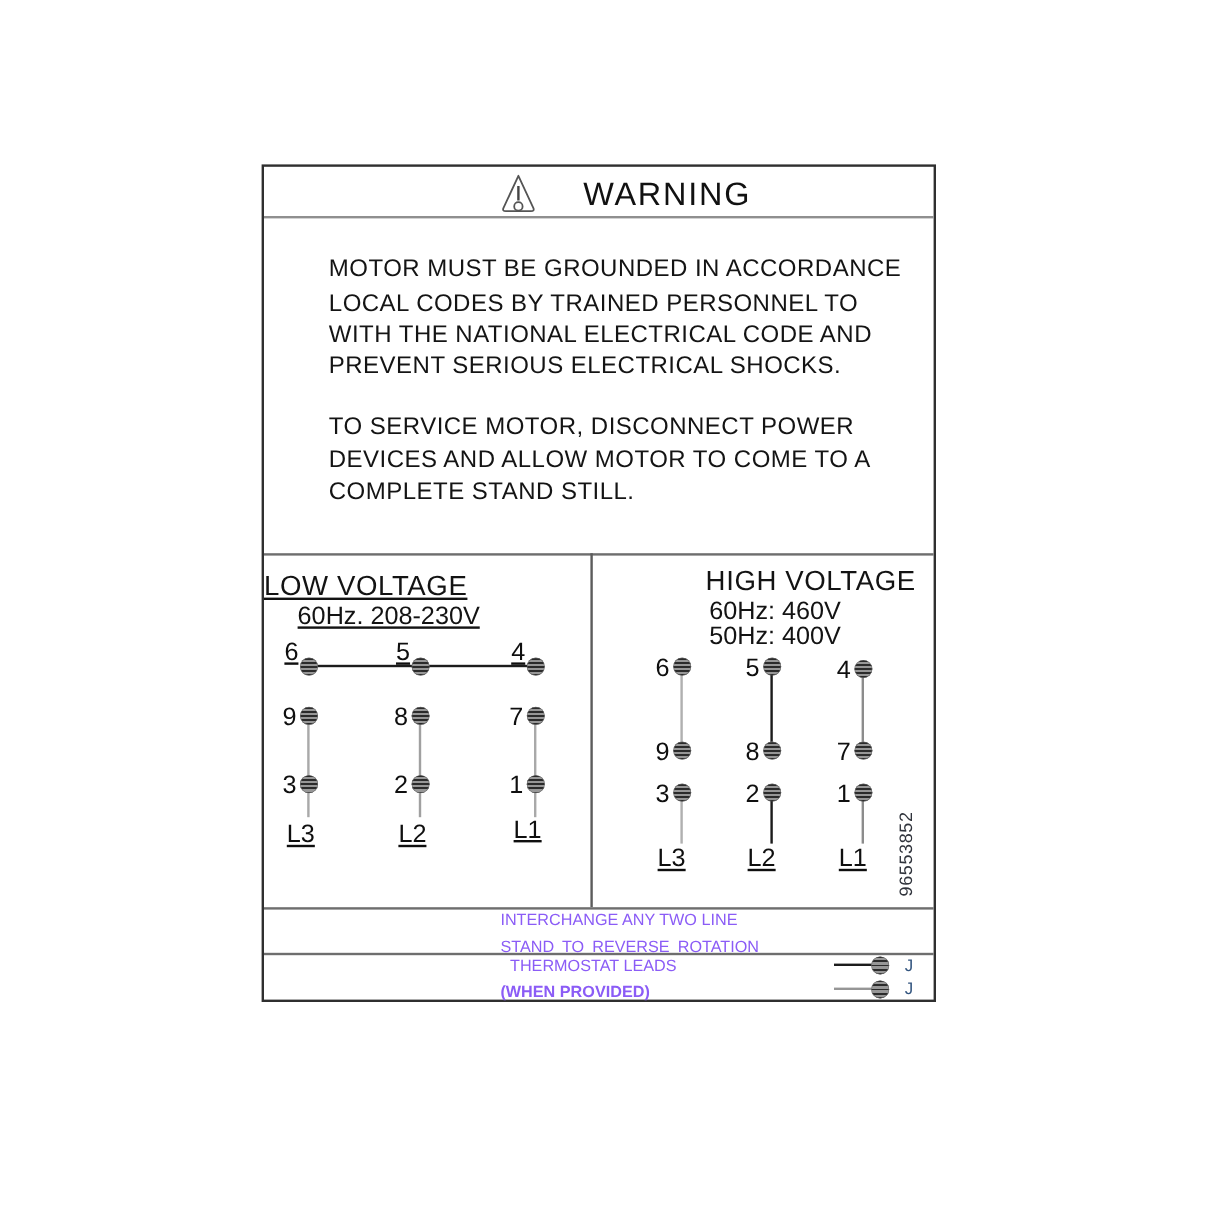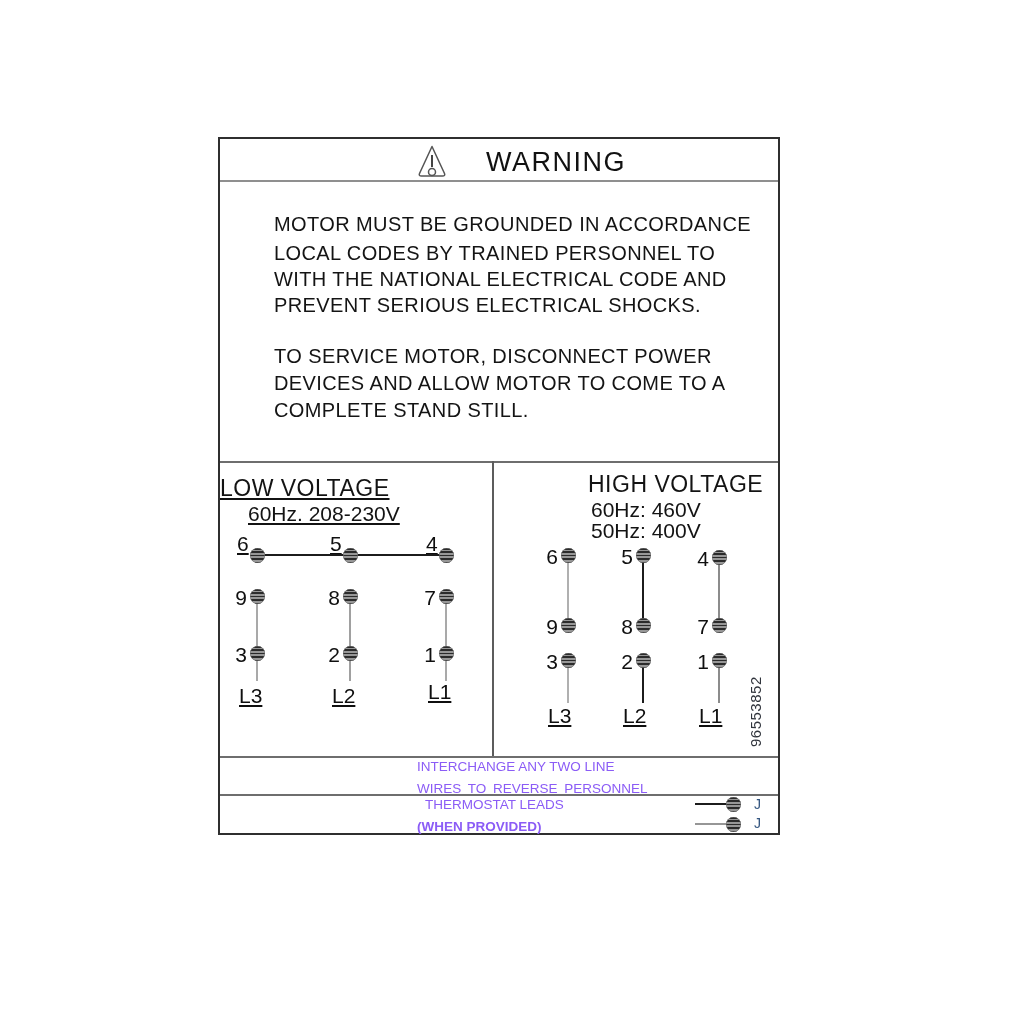--- a/index.html
+++ b/index.html
@@ -133,21 +133,21 @@
   <div class="abs term-dot" style="left:492px;top:514px;"></div>
 
   <div class="abs llabel tc" style="left:328px;top:566px;width:44px;">L3</div>
   <div class="abs llabel tc" style="left:403px;top:566px;width:44px;">L2</div>
   <div class="abs llabel tc" style="left:479px;top:566px;width:44px;">L1</div>
 
   <div class="abs side-num" style="left:527px;top:514px;height:94px;">96553852</div>
 
   <div class="abs hdiv" style="top:617px;"></div>
   <div class="abs note" style="left:197px;top:620px;">INTERCHANGE ANY TWO LINE</div>
-  <div class="abs note" style="left:197px;top:642px;word-spacing:3px;">WIRES TO REVERSE PERSONNEL</div>
+  <div class="abs note" style="left:197px;top:642px;word-spacing:3px;">STAND TO REVERSE ROTATION</div>
   <div class="abs hdiv" style="top:655px;"></div>
 
   <div class="abs note" style="left:205px;top:658px;text-align:center;">THERMOSTAT LEADS</div>
   <div class="abs note" style="left:197px;top:680px;font-weight:bold;">(WHEN PROVIDED)</div>
 
   <div class="abs lead-line" style="left:475px;top:664px;width:34px;background:#1c1c1c;"></div>
   <div class="abs term-dot" style="left:506px;top:658px;"></div>
   <div class="abs j-label" style="left:534px;top:658px;color:#33557f;">J</div>
 
   <div class="abs lead-line" style="left:475px;top:684px;width:34px;background:#969696;"></div>

